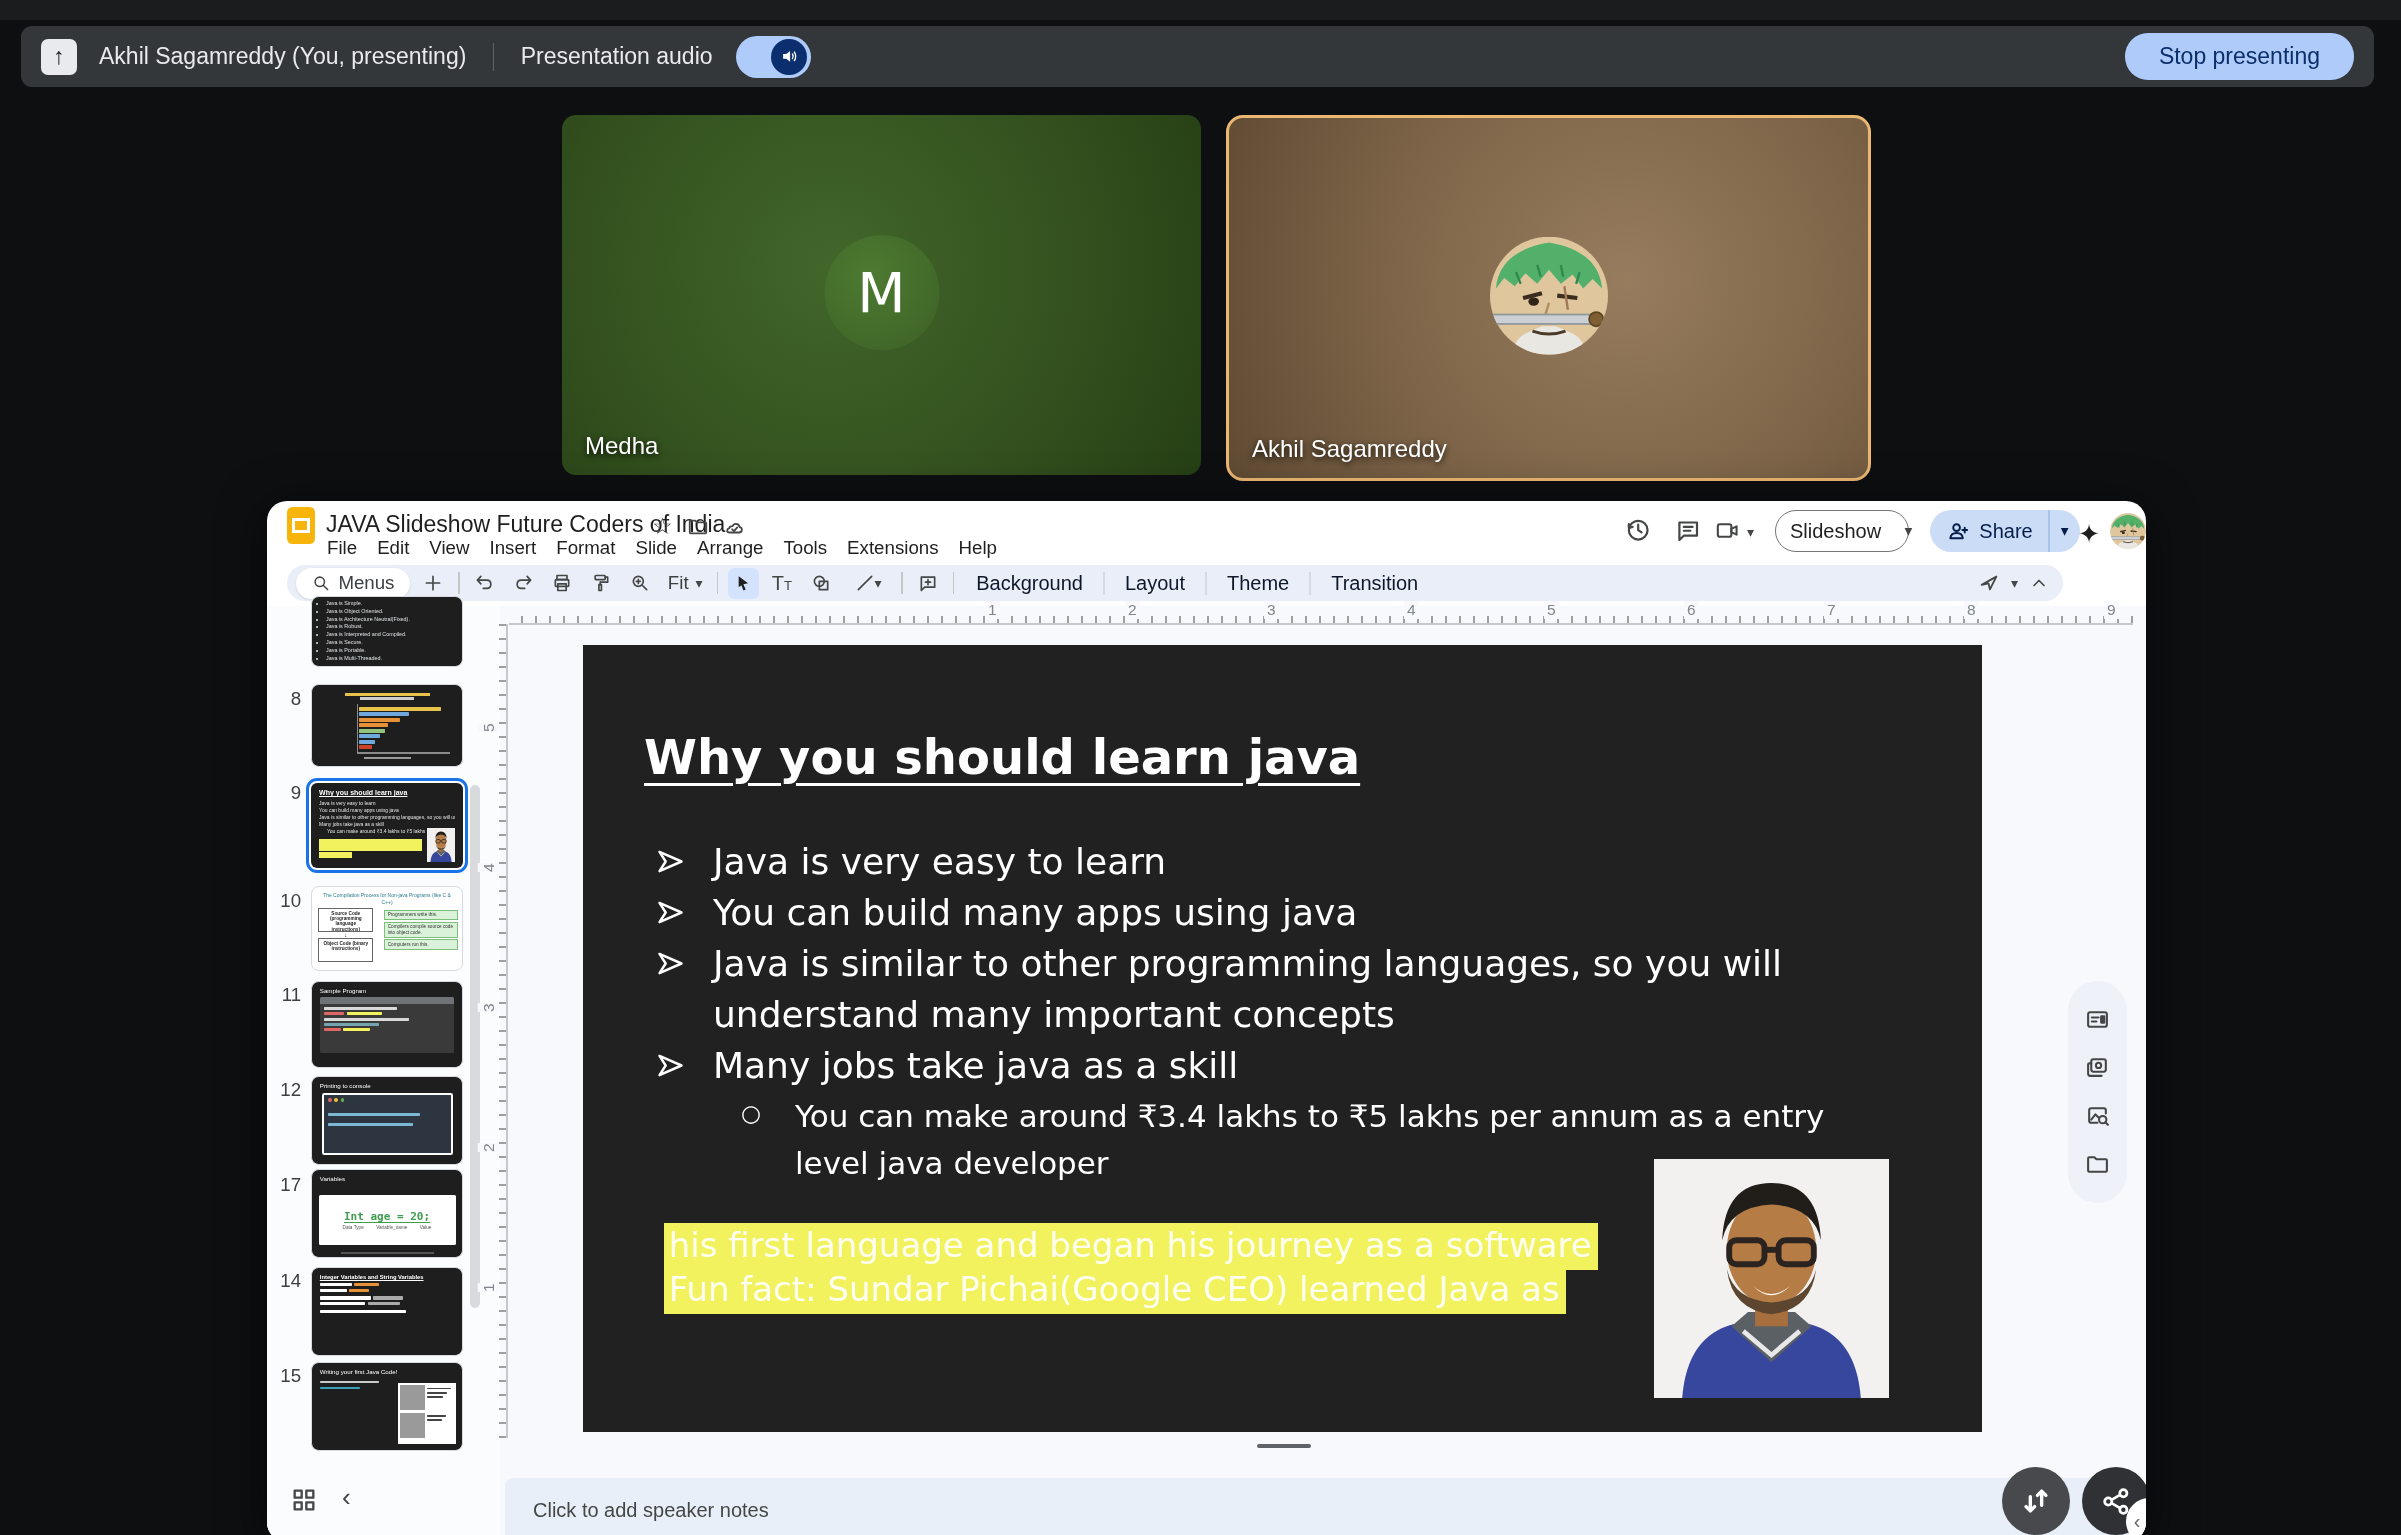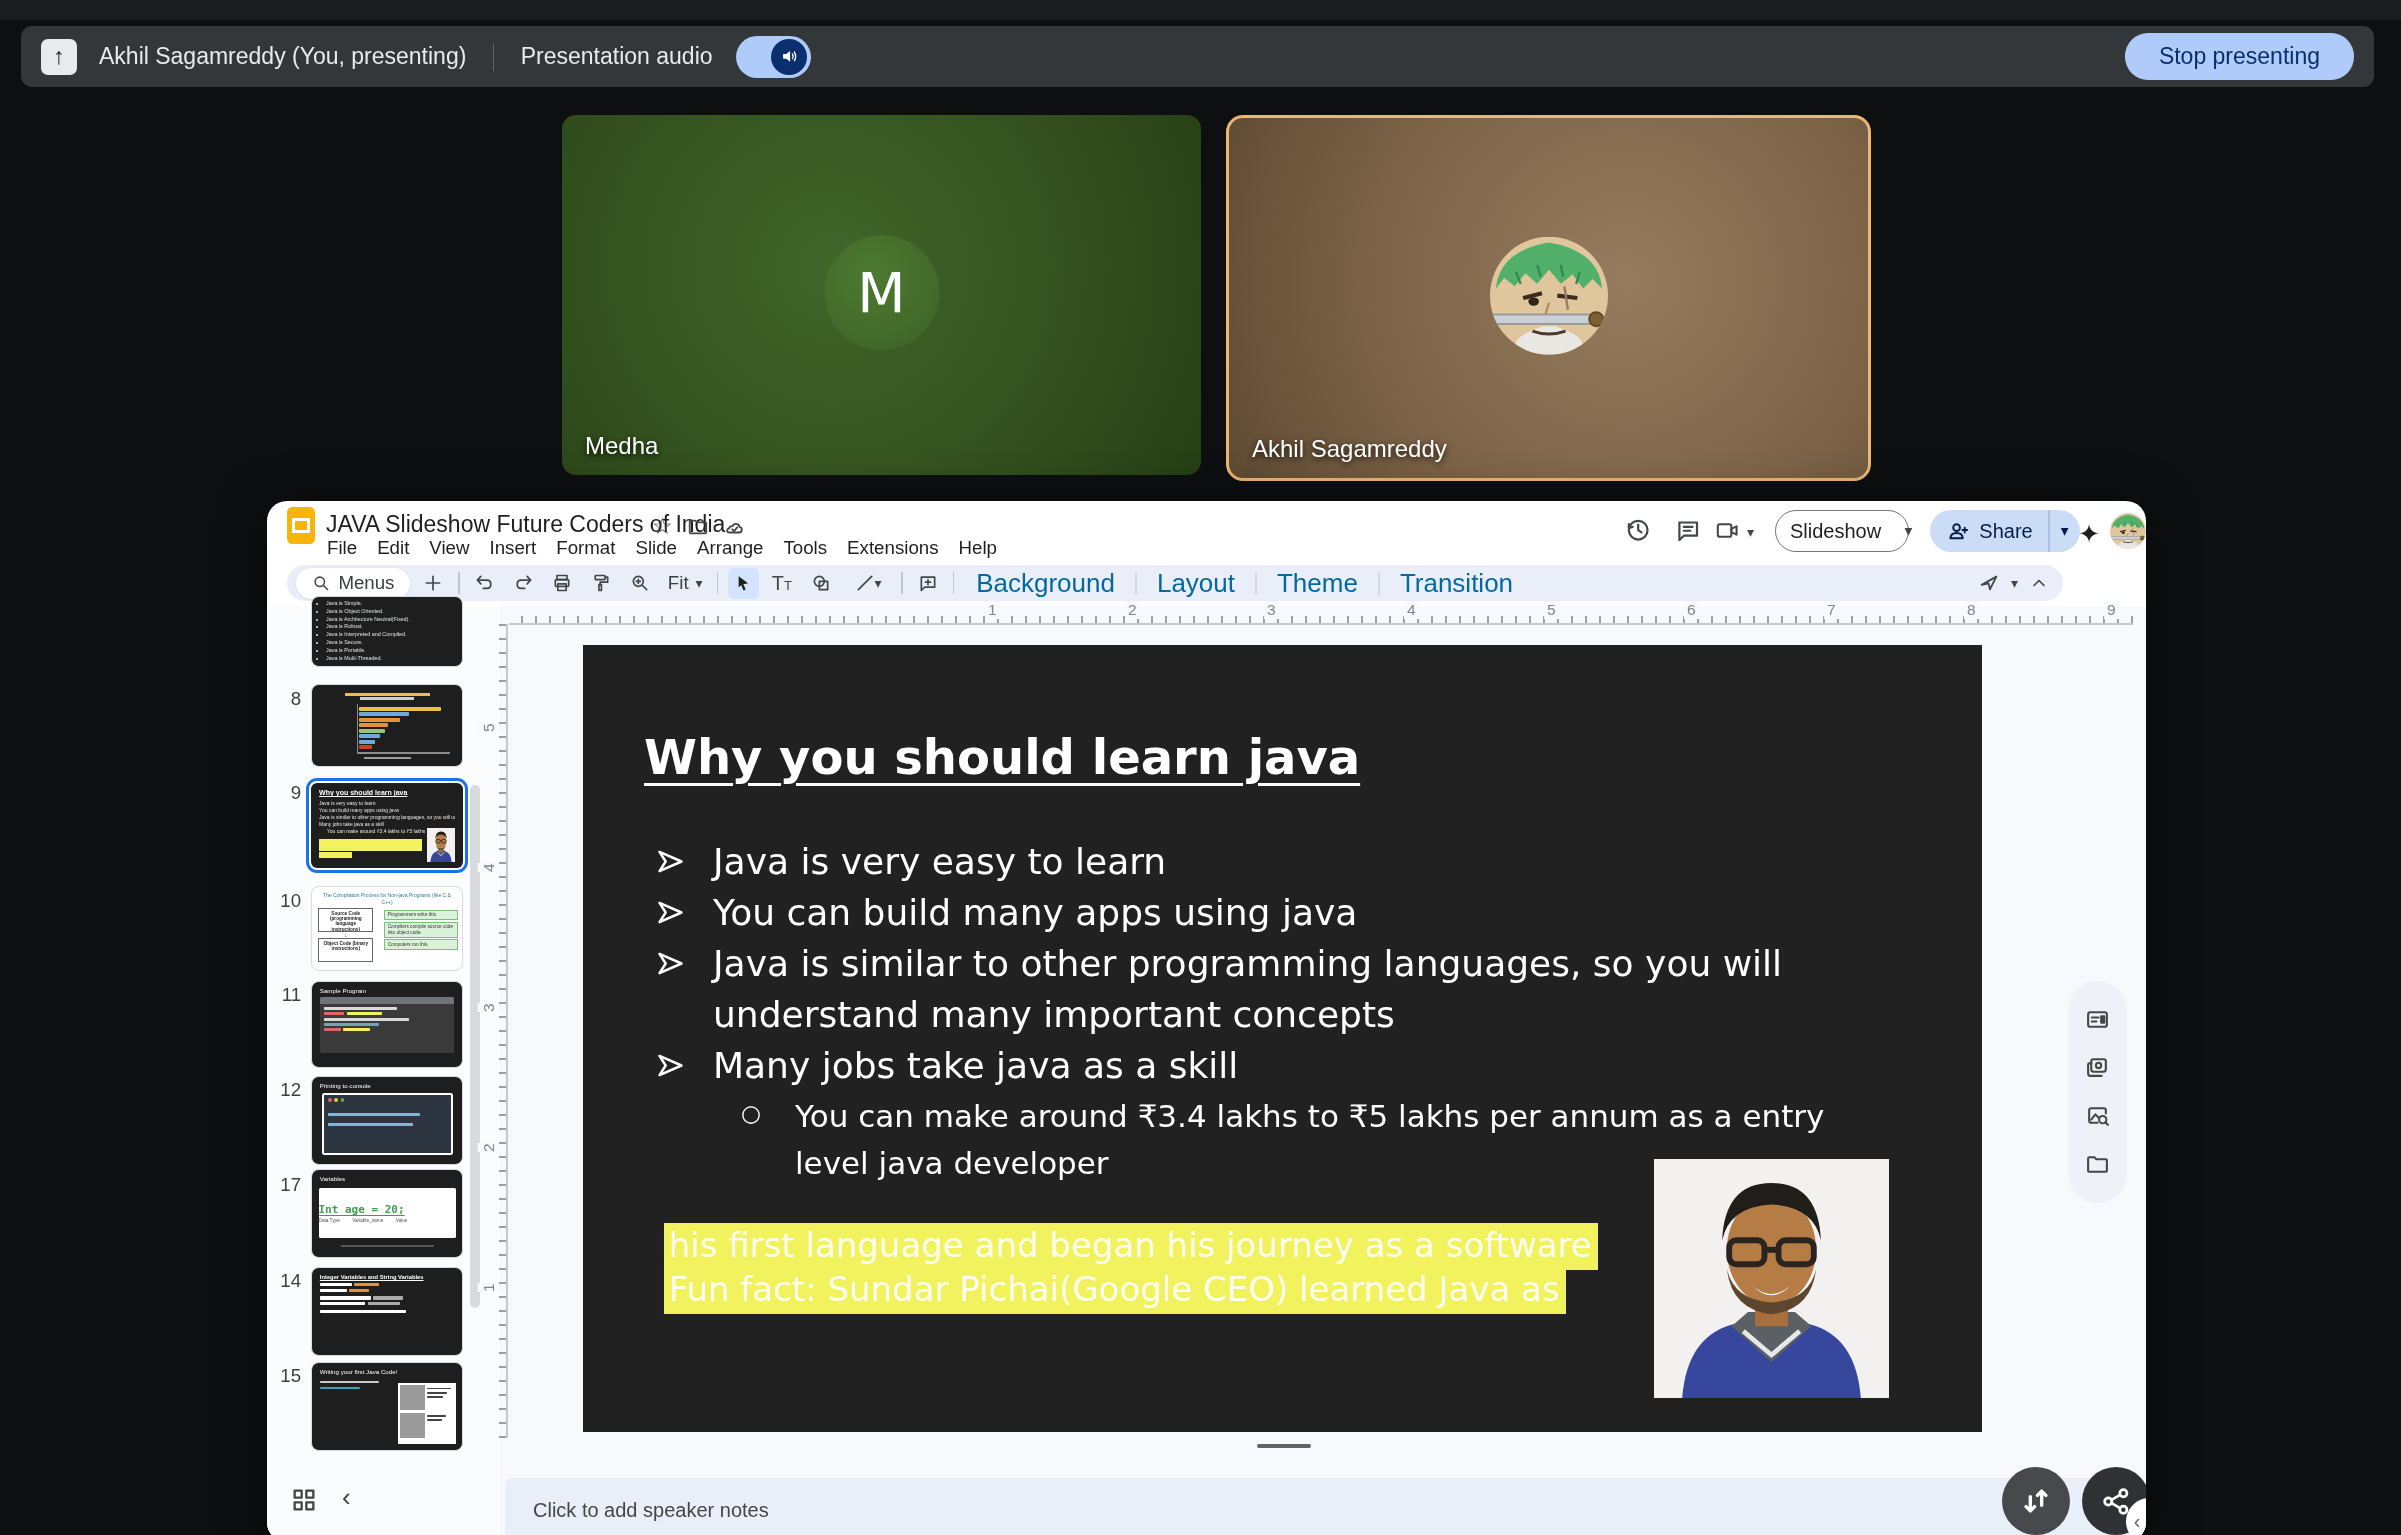--- a/index.html
+++ b/index.html
@@ -64,21 +64,21 @@
   #toolbar{left:20px;top:64px;width:1776px;height:36px;background:#e9eef8;border-radius:18px;
        display:flex;align-items:center;padding:0 7.8px;box-sizing:border-box;gap:7.8px;}
   .tb-menus{height:31px;background:#fff;border-radius:15.5px;display:flex;align-items:center;gap:7.8px;
        padding:0 15.5px;margin-left:1.6px;box-shadow:0 0.8px 2.3px rgba(0,0,0,.12);}
   .tb-menus span{font-size:18.7px;color:#3c4043;}
   .tbi{width:31px;height:31px;border-radius:6.2px;display:flex;align-items:center;justify-content:center;color:#444746;cursor:pointer;}
   .tbi.sel{background:#d3e3fd;}
   .tb-sep{width:1.6px;height:22px;background:#c4c7c5;margin:0 1.6px;}
   .tb-fit{display:flex;align-items:center;gap:7px;font-size:18.7px;color:#3c4043;padding:0 4.7px;cursor:pointer;}
   .caret{font-size:14px;color:#444746;}
-  .tb-txt{font-size:26px;color:#0369a1;padding:0 12.4px;cursor:pointer;white-space:nowrap;}
+  .tb-txt{font-size:20px;color:#0f172a;padding:0 12.4px;cursor:pointer;white-space:nowrap;}
   .tb-sep2{width:1.6px;height:23px;background:#d5d9e0;}
   .tb-right{margin-left:auto;display:flex;align-items:center;gap:11px;padding-right:6.2px;}
   .ic{stroke:#444746;fill:none;stroke-width:2;stroke-linecap:round;stroke-linejoin:round;}
 
   
   #lower{left:0;top:105px;width:1879px;height:936px;background:#f7f9fc;}
   #thumb-panel{left:0;top:105px;width:233px;height:936px;background:#fbfcfe;}
   .tnum{position:absolute;left:3.1px;width:31px;text-align:right;font-size:18.7px;color:#3c4043;}
   .thumb{position:absolute;left:44px;width:152px;background:#1e1e1e;border:0.8px solid #d7dade;border-radius:7.8px;
          overflow:hidden;box-sizing:border-box;cursor:pointer;}
@@ -157,22 +157,22 @@
   .tmini-title{font-size:6.2px;color:#fff;padding:5.4px 7.8px 0 7.8px;white-space:nowrap;}
   .t11win{margin:3.1px 7.8px;width:134px;height:56px;background:#3a3a3a;border-radius:1.6px;overflow:hidden;}
   .t11hdr{height:6.2px;background:#6f7276;}
   .t11body{padding:3.1px 4.7px;}
   .coderow{display:flex;gap:2.3px;margin-bottom:2.3px;}
   .coderow div{height:3.1px;border-radius:0.8px;}
   .t12term{margin:3.9px auto 0 auto;width:131px;height:62px;background:#2d3640;border:2.3px solid #fff;border-radius:2.3px;
            padding:3.1px 4.7px;box-sizing:border-box;}
   .dots{display:flex;gap:2.3px;}
   .dots i{width:3.9px;height:3.9px;border-radius:50%;display:block;}
-  .t13box{margin:6px auto 0 auto;width:137px;height:50px;background:#fff;border-radius:1.6px;
-          display:flex;flex-direction:column;justify-content:center;}
+  .t13box{margin:13px auto 0 auto;width:137px;height:50px;background:#fff;border-radius:1.6px;
+          display:flex;flex-direction:column;align-items:center;justify-content:center;}
   .t13code{font-family:"DejaVu Sans Mono",monospace;font-size:11px;font-weight:700;color:#3f9d50;
            text-decoration:underline;text-underline-offset:2.3px;}
   .t13labs{display:flex;gap:12.4px;margin-top:2.3px;}
   .t13labs span{font-size:4.7px;color:#555;text-align:center;line-height:5.4px;}
   .t13cap{width:93px;height:2.3px;background:#555;margin:6.2px auto 0 auto;}
   .t14h{font-size:5.8px;font-weight:700;color:#fff;text-decoration:underline;padding:6.2px 7.8px 3.1px 7.8px;white-space:nowrap;}
   .t14body{padding:0 7.8px;}
   .t15bars{padding:1.6px 7.8px;}
   .t15panel{position:absolute;right:6.2px;top:20px;width:58px;height:61px;background:#fff;padding:2.3px;box-sizing:border-box;}
   .t15row{display:flex;gap:2.3px;margin-bottom:2.3px;}

